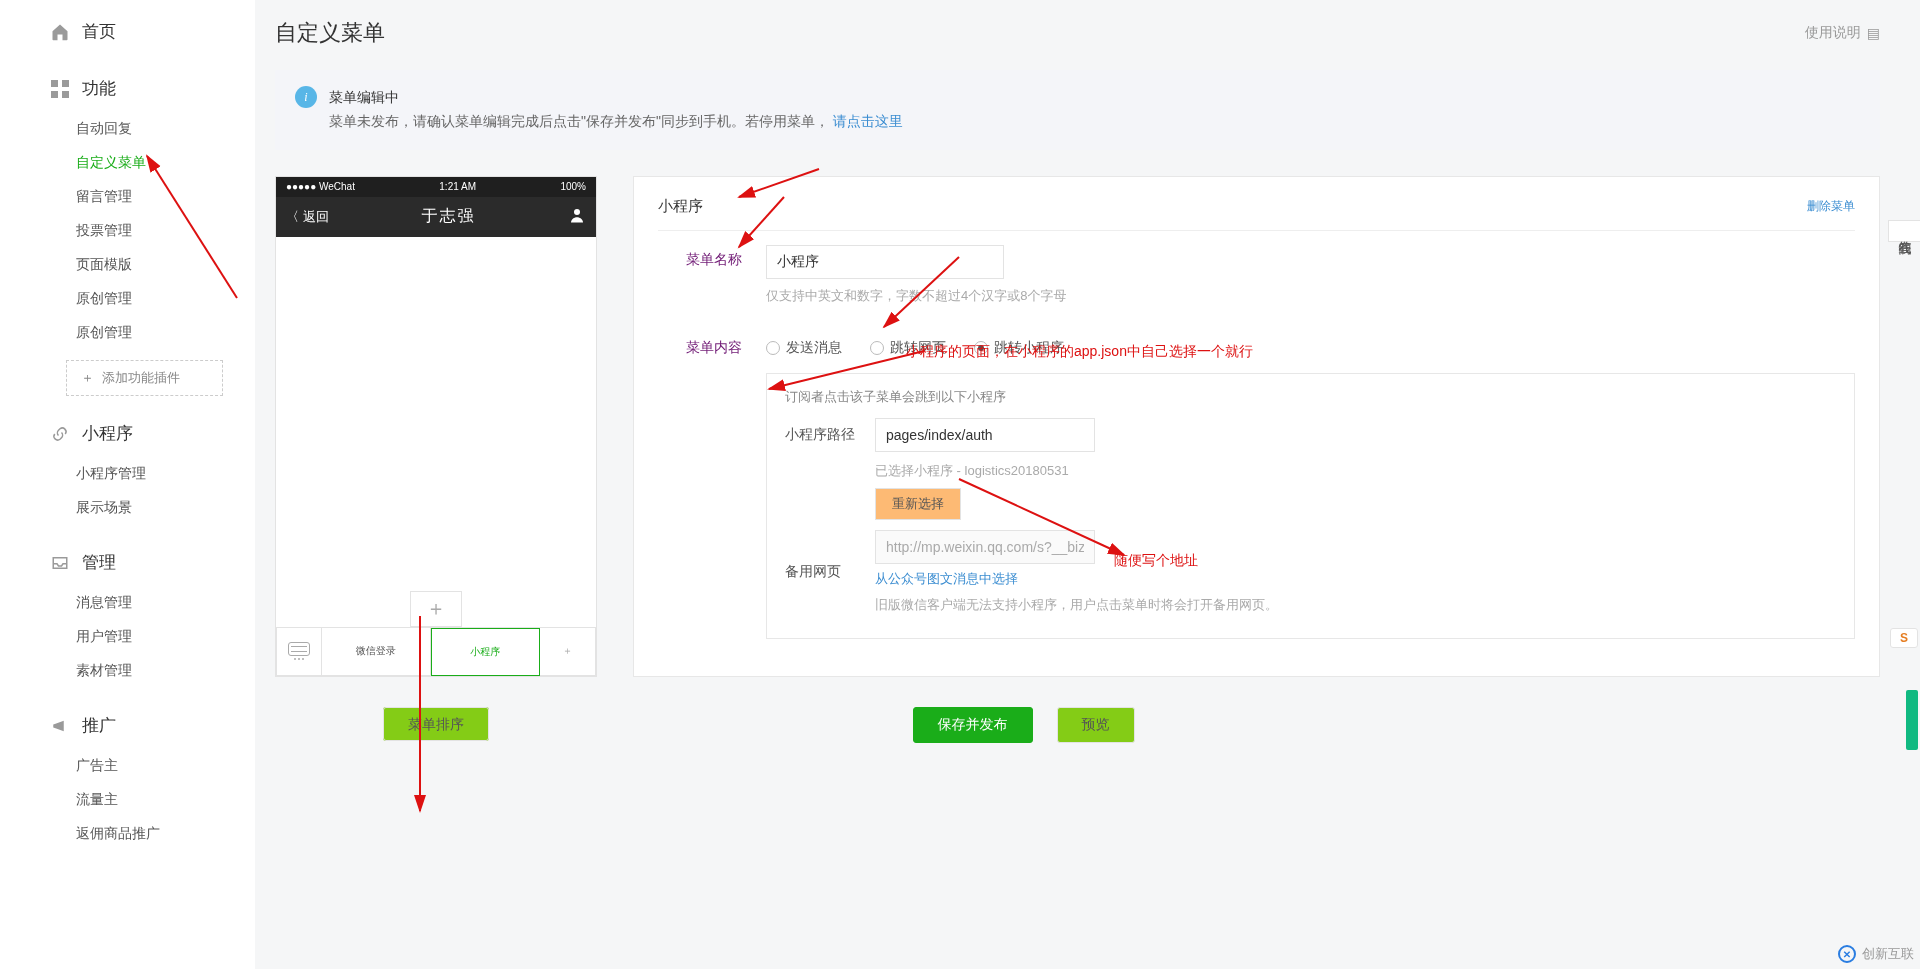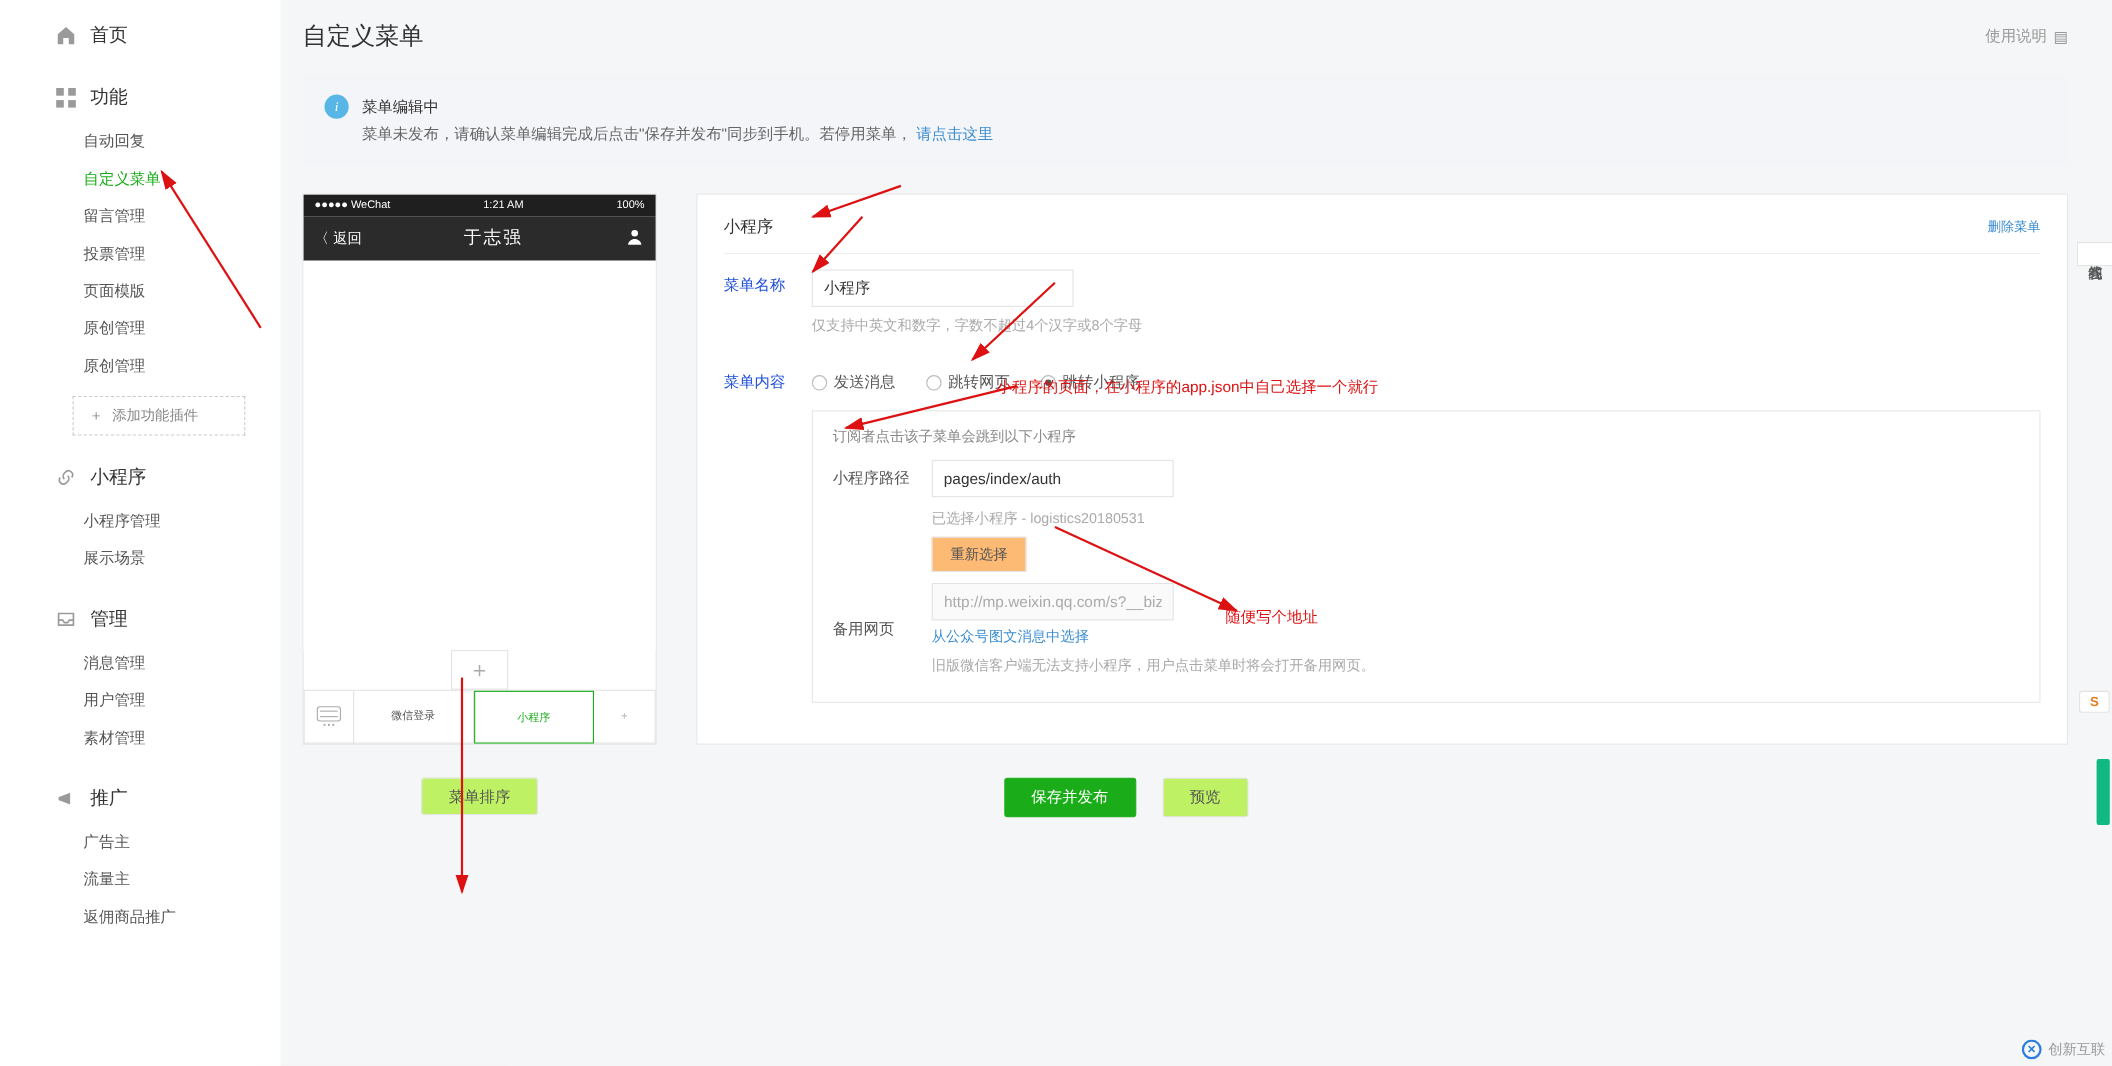--- a/index.html
+++ b/index.html
@@ -37,39 +37,39 @@
   .phone-menubar { display:flex; border-top:1px solid #e3e3e3;}
   .pm-key { width:46px; display:flex; align-items:center; justify-content:center; border:1px solid #e3e3e3; border-top:0; font-size:12px; color:#888; flex-direction:column;}
   .pm-item { flex:1; height:48px; display:flex; align-items:center; justify-content:center; font-size:10px; color:#555; border:1px solid #e3e3e3; border-top:0; border-left:0;}
   .pm-item.sel { color:#1aad19; border:1px solid #1aad19;}
 
   .panel { flex:1; border:1px solid #e7e7e7; background:#fff; padding:20px 24px; position:relative; min-width:800px;}
   .panel-head { display:flex; justify-content:space-between; align-items:center; padding-bottom:14px; border-bottom:1px solid #eee;}
   .panel-head .name { font-size:15px; color:#333;}
   .panel-head .del { color:#3b8dd1; font-size:12px;}
   .form-row { display:flex; align-items:flex-start; padding:14px 0; font-size:14px;}
-  .form-row .lbl { width:80px; color:#1d4ed8; padding-top:6px;}
+  .form-row .lbl { width:80px; color:#701a75; padding-top:6px;margin-left:28px;}
   .form-row .val { flex:1;}
   .input { border:1px solid #e3e3e3; height:34px; padding:0 10px; font-size:14px; color:#333; width:238px;}
   .hint { color:#aaa; font-size:13px; margin-top:8px;}
   .radio-row { display:flex; gap:28px; align-items:center; padding-top:6px;}
   .radio { display:flex; align-items:center; gap:6px; font-size:14px; color:#555;}
   .radio .dot { width:14px; height:14px; border:1px solid #bbb; border-radius:50%; display:flex; align-items:center; justify-content:center;}
   .radio.on .dot::after { content:""; width:6px; height:6px; background:#555; border-radius:50%;}
 
   .sub-panel { border:1px solid #e7e7e7; padding:14px 18px; margin-top:4px;}
   .sub-hint { font-size:13px; color:#888; margin-bottom:12px;}
   .srow { display:flex; align-items:center; margin-bottom:10px;}
   .srow .slbl { width:90px; font-size:14px; color:#555;}
   .srow .sval {}
   .btn-plain { display:inline-block; border:1px solid #e3e3e3; padding:6px 16px; font-size:13px; color:#555; background:#fdba74;}
   .link { color:#3b8dd1; font-size:13px;}
 
   .actions { display:flex; align-items:center; justify-content:space-between; margin-top:30px; width:100%; max-width:1175px;}
-  .btn { padding:8px 24px; font-size:14px; border:1px solid #e3e3e3; background:#bef264; color:#555; border-radius:3px;}
+  .btn { padding:8px 24px; font-size:14px; border:1px solid #e3e3e3; background:#84cc16; color:#555; border-radius:3px;}
   .btn.green { background:#1aad19; border-color:#1aad19; color:#fff;}
 
   .side-float { position:fixed; right:0; top:220px; background:#fff; border:1px solid #e3e3e3; border-right:0; width:32px; padding:10px 0; font-size:13px; color:#555; writing-mode:vertical-rl; text-align:center; display:flex; align-items:center; justify-content:center;}
   .brand { position:fixed; right:6px; bottom:6px; font-size:13px; color:#999; display:flex; align-items:center; gap:6px;}
   .brand .logo { width:18px; height:18px; border-radius:50%; border:2px solid #2a7de1; display:flex; align-items:center; justify-content:center; color:#2a7de1; font-size:10px; font-weight:bold;}
 
   
   .arrow { position:absolute; pointer-events:none;}
   .red-text { position:absolute; color:#d11; font-size:14px; white-space:nowrap;}
 

